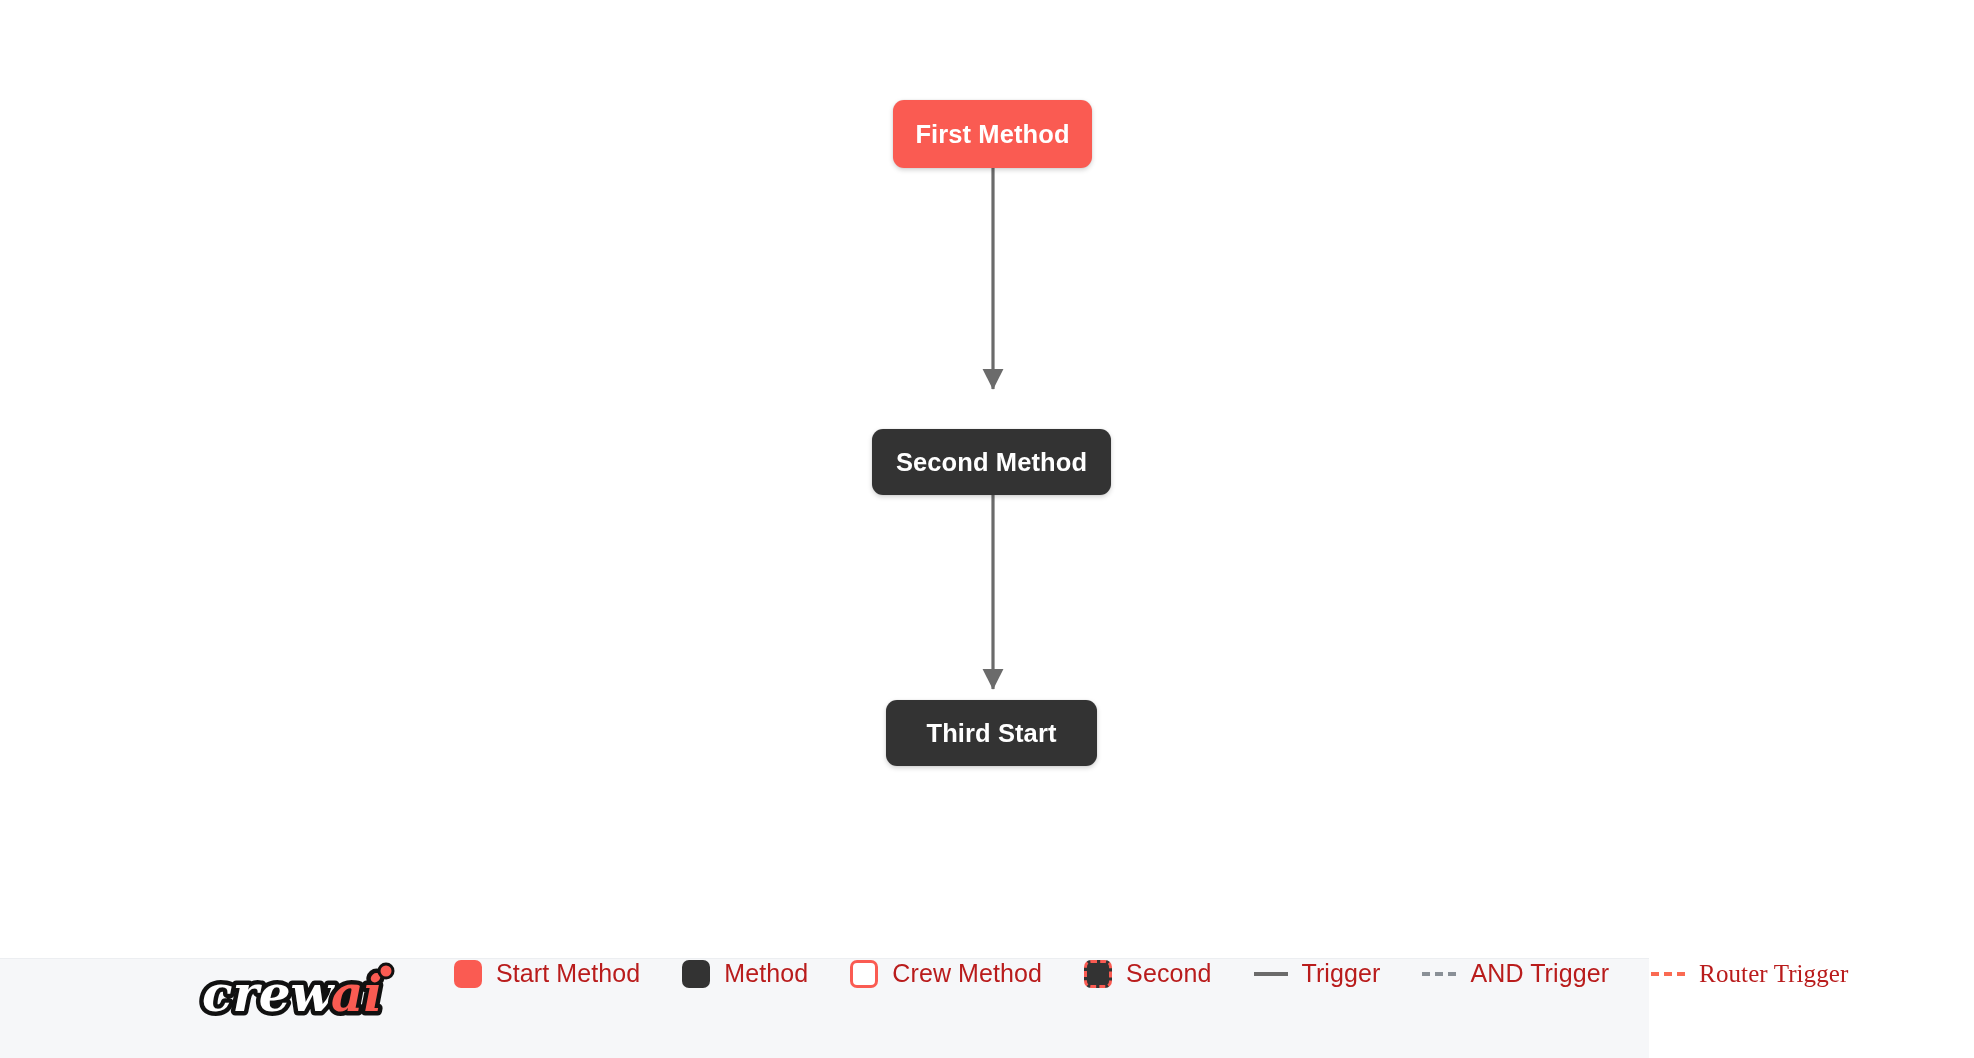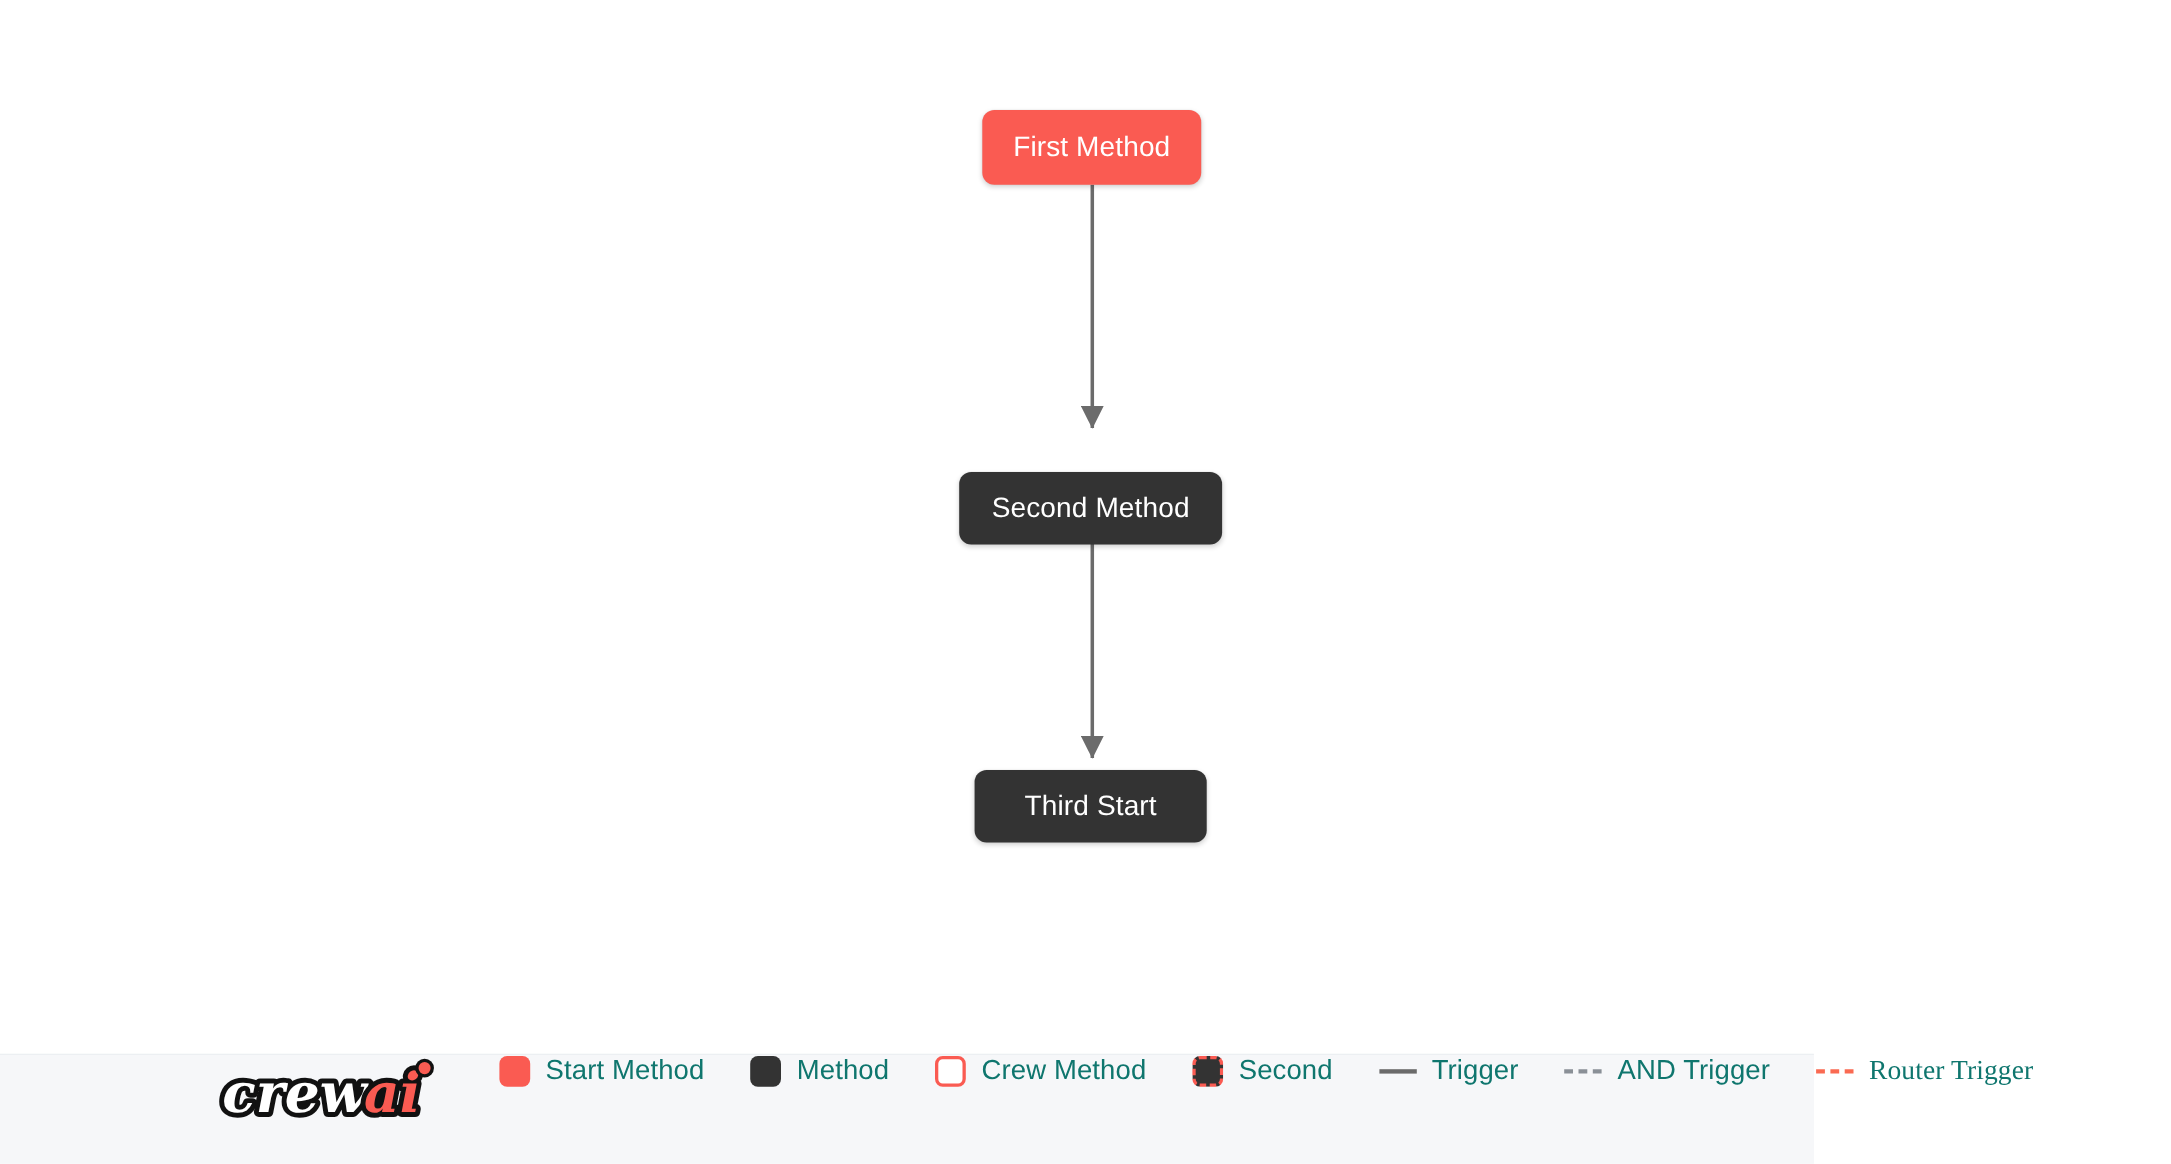--- a/index.html
+++ b/index.html
@@ -35,21 +35,21 @@
 
   .node {
     position: absolute;
     box-sizing: border-box;
     display: flex;
     align-items: center;
     justify-content: center;
     border-radius: 11px;
     color: #ffffff;
     font-size: 25.5px;
-    font-weight: 400;
+    font-weight: 700;
     letter-spacing: 0.1px;
     white-space: nowrap;
     box-shadow: 0 2px 5px rgba(0,0,0,0.18), 0 0 0 0.5px rgba(0,0,0,0.04);
     user-select: none;
   }
   .node-start {
     background: #fa5b52;
   }
   .node-method {
     background: #333333;
@@ -82,21 +82,21 @@
   }
   .legend-item {
     display: flex;
     align-items: center;
     margin-right: 42px;
     white-space: nowrap;
   }
   .legend-item:last-child { margin-right: 0; font-family: Liberation Serif, serif; }
   .legend-label {
     font-size: 25px;
-    color: #0f766e;
+    color: #b91c1c;
     letter-spacing: 0.1px;
   }
   .swatch {
     width: 28px;
     height: 28px;
     border-radius: 7px;
     margin-right: 14px;
     box-sizing: border-box;
     flex: 0 0 auto;
   }

